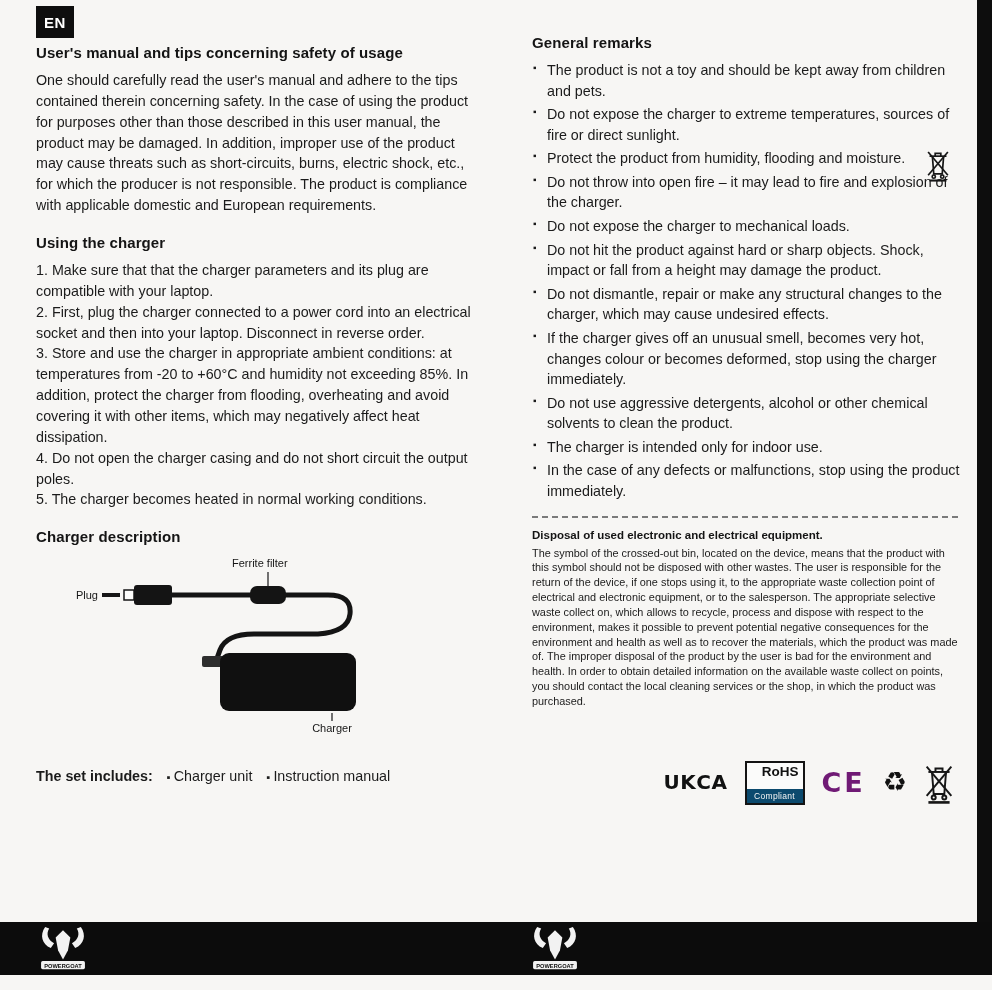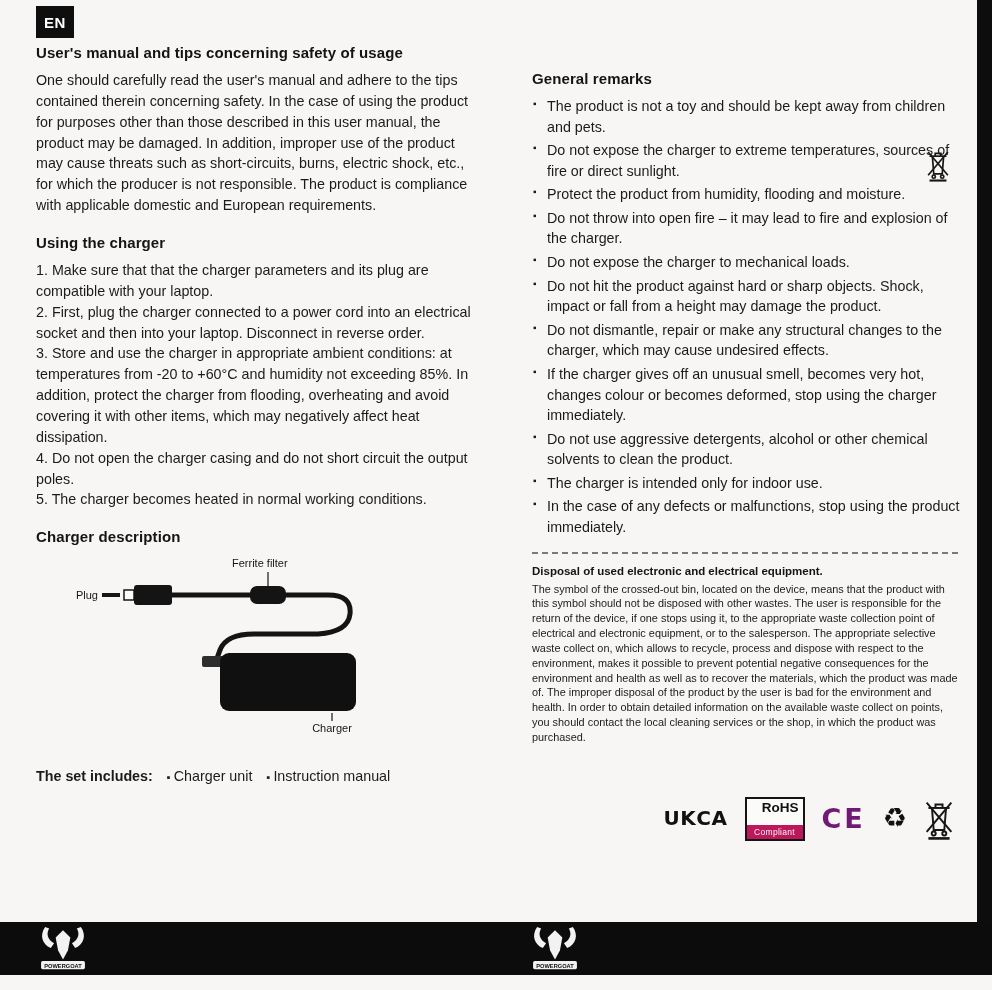--- a/index.html
+++ b/index.html
@@ -8,21 +8,21 @@
     font-family:"Liberation Sans",sans-serif;color:#1b1b1b;overflow:hidden;
   }
   .edge-strip{position:absolute;right:0;top:0;width:15px;height:975px;background:#0d0d0d;}
   .en-badge{
     position:absolute;left:36px;top:6px;width:38px;height:32px;background:#0e0e0e;
     color:#fff;font-weight:700;font-size:15px;display:flex;align-items:center;
     justify-content:center;letter-spacing:.5px;
   }
   .col{position:absolute;}
   .col-left{left:36px;top:44px;width:438px;}
-  .col-right{left:532px;top:34px;width:428px;margin-top:36px;}
+  .col-right{left:532px;top:34px;width:428px;}
   h2{font-size:15px;font-weight:700;margin:0 0 9px;letter-spacing:.1px;color:#141414;}
   h2.mt{margin-top:18px;}
   .body{font-size:14.3px;line-height:1.46;margin:0;}
   .safety-body{margin-bottom:4px;}
   .step{margin:0;}
   .diagram{margin-top:6px;}
   .set-line{margin:30px 0 0;font-size:14.3px;}
   .set-line strong{font-weight:700;}
   .inline-item{margin-left:10px;}
   .inline-item::before{content:"▪ ";font-size:11px;}
@@ -37,21 +37,21 @@
   .marks{
     display:flex;align-items:center;justify-content:flex-end;gap:17px;
     margin-top:52px;padding-right:6px;
   }
   .ukca{
     display:flex;flex-direction:row;font-weight:800;font-size:20px;line-height:.92;
     letter-spacing:.5px;font-family:"DejaVu Sans",sans-serif;color:#111;
   }
   .rohs{border:2.5px solid #141414;text-align:center;min-width:56px;background:#fbfbfa;}
   .rohs-top{display:block;font-weight:700;font-size:13.5px;padding:1px 4px 10px;color:#111;text-align:right;}
-  .rohs-bottom{display:block;background:#be185d;color:#f5f5f5;font-size:8.5px;padding:2px 3px;letter-spacing:.3px;}
+  .rohs-bottom{display:block;background:#0c4a6e;color:#f5f5f5;font-size:8.5px;padding:2px 3px;letter-spacing:.3px;}
   .ce{font-size:27px;font-weight:600;letter-spacing:3px;color:#701a75;font-family:"DejaVu Sans",sans-serif;}
   .recycle{font-size:27px;line-height:1;color:#111;}
   .margin-bin{position:absolute;left:926px;top:148px;}
   .footer-bar{position:absolute;left:0;top:922px;width:992px;height:53px;background:#0c0c0c;}
   .goat{position:absolute;top:3px;width:54px;text-align:center;}
   .goat-1{left:36px;}
   .goat-2{left:528px;}
   svg text{font-family:"Liberation Sans",sans-serif;}
 </style>
 </head>

